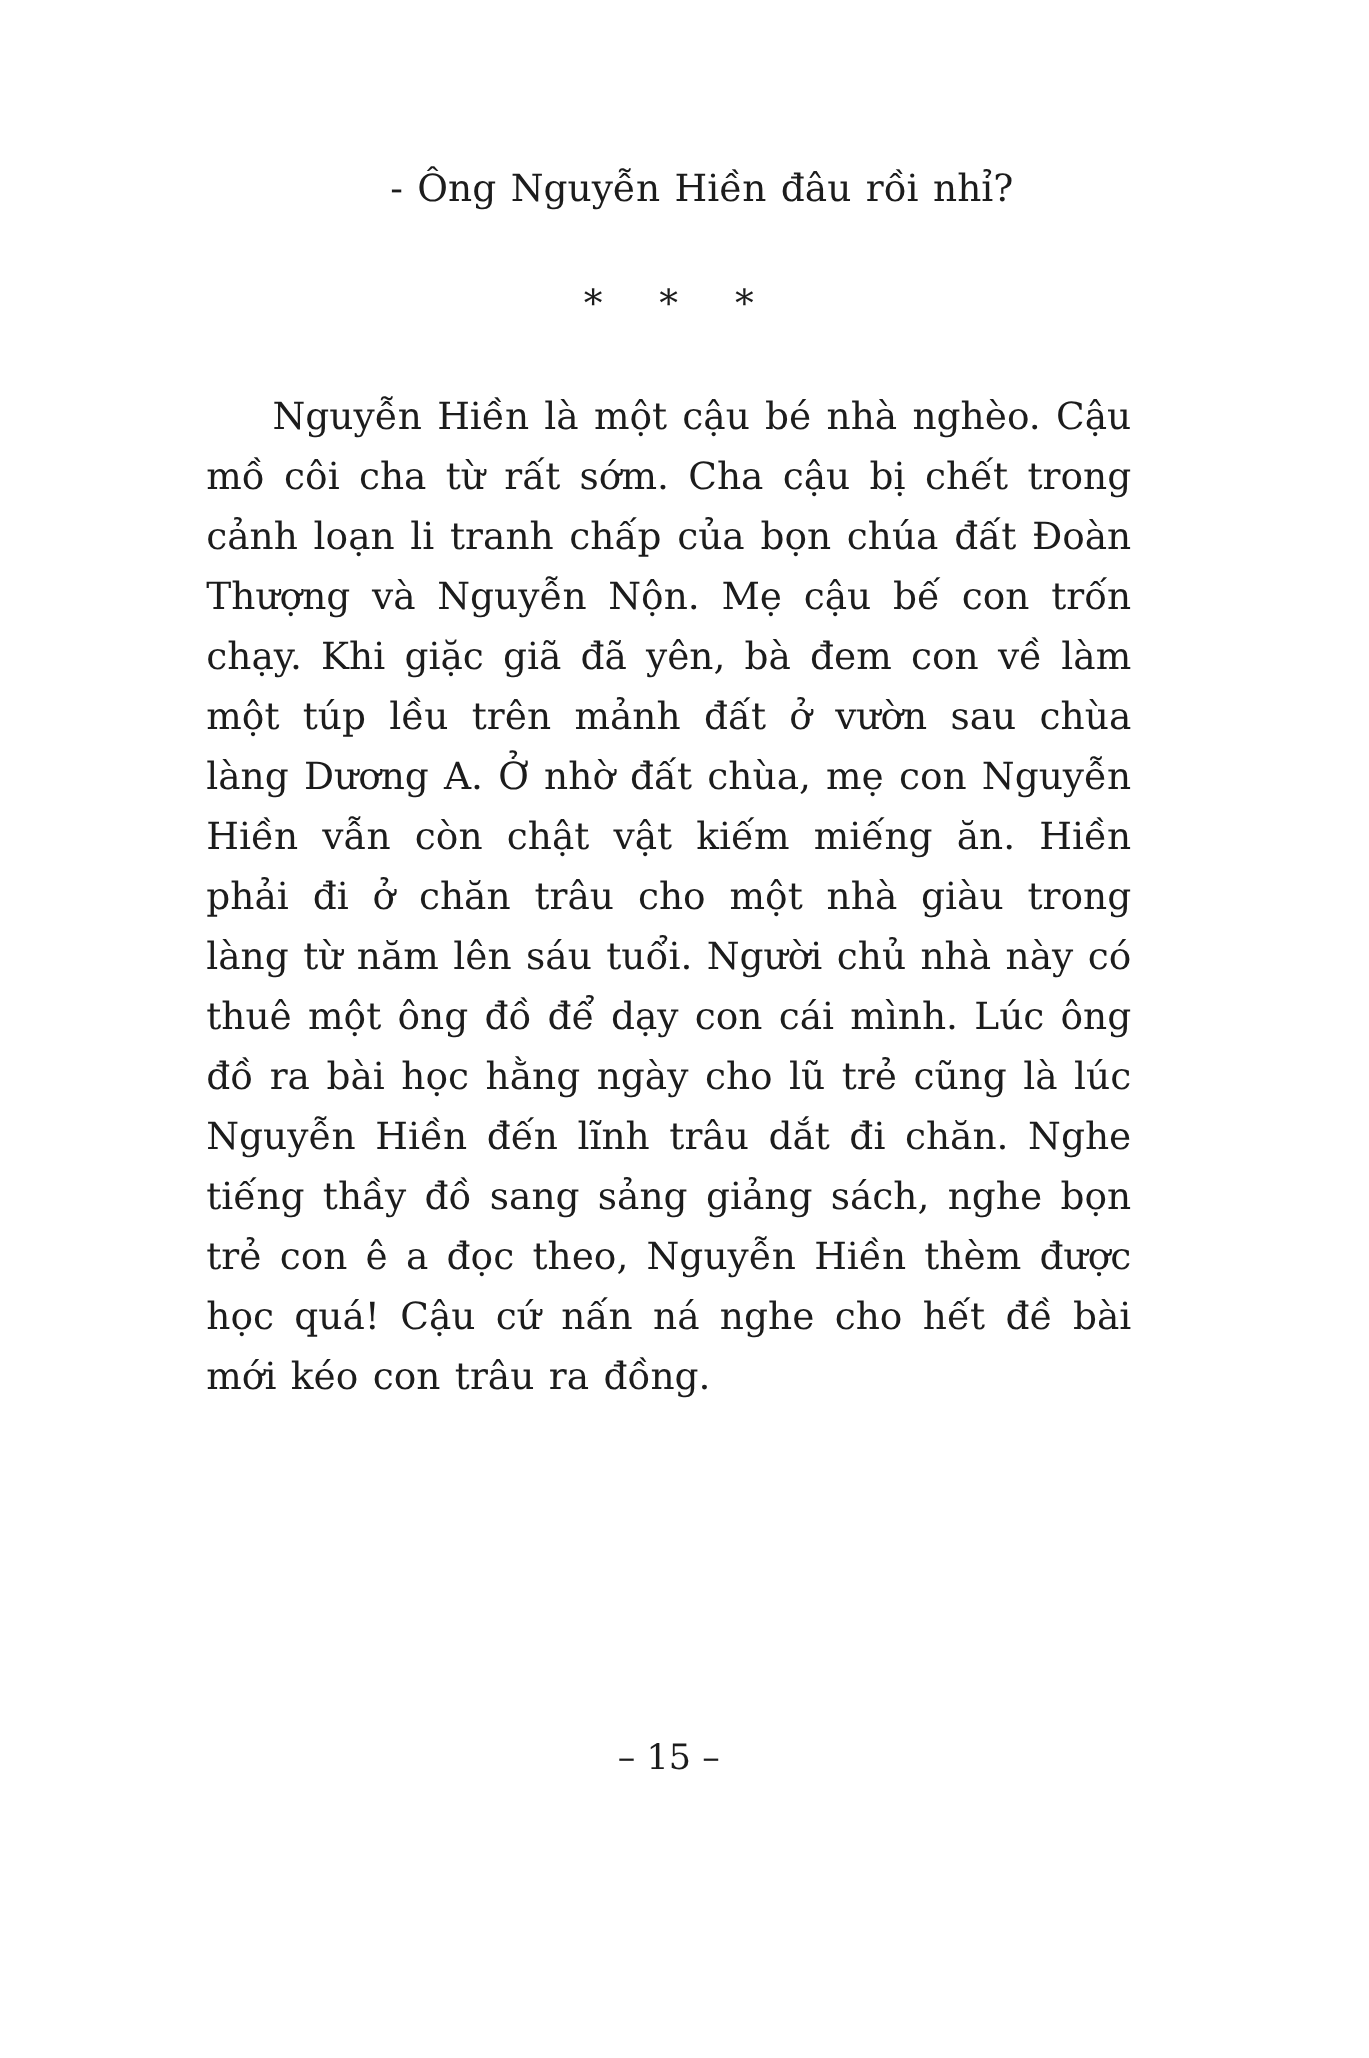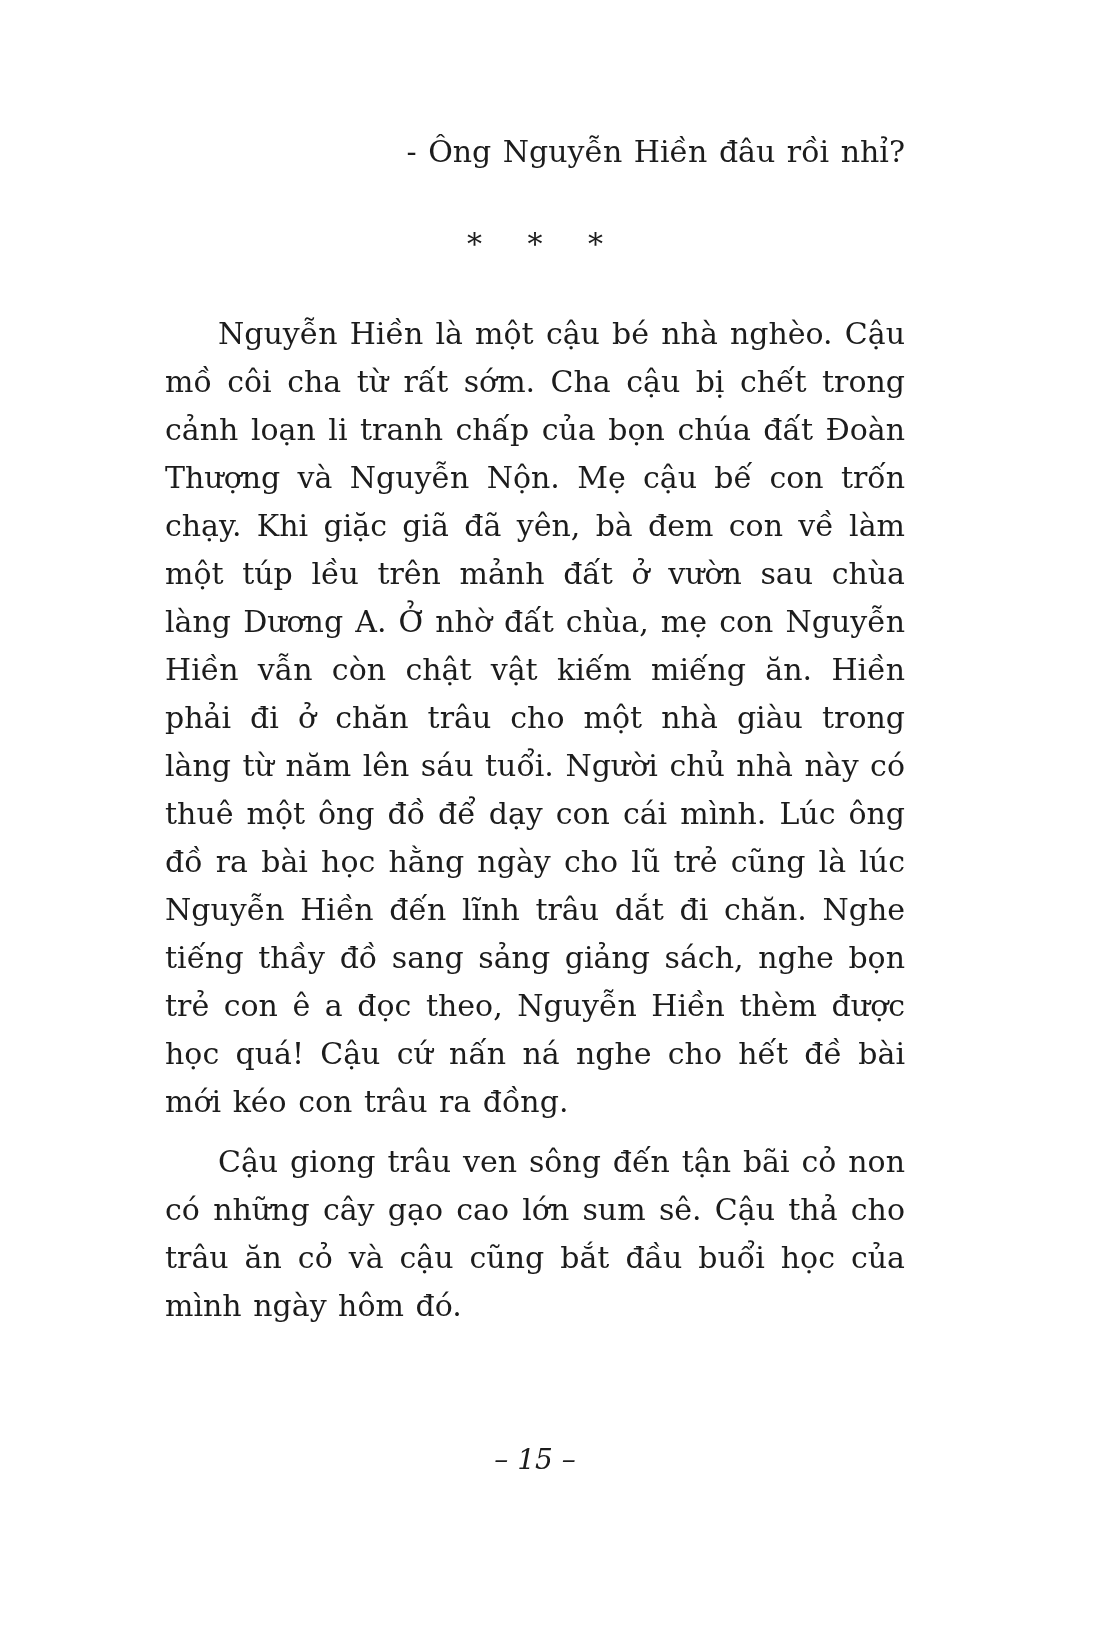--- a/index.html
+++ b/index.html
@@ -21,52 +21,50 @@
   }
   .para {
     font-size: 30px;
     line-height: 48px;
     text-align: justify;
     text-indent: 53px;
     margin: 0 0 12px 0;
     word-spacing: 2px;
   }
   .para.dialogue {
-    text-align: right;
+    text-align: center;
   }
   .separator {
     text-align: center;
     font-size: 30px;
     line-height: 48px;
     margin: 44px 0 42px 0;
     word-spacing: 36px;
     text-indent: 0;
     color: #1c1c1c;
   }
   .page-number {
     position: absolute;
     left: 165px;
     right: 190px;
-    top: 1442px;
+    top: 1388px;
     text-align: center;
     font-size: 28px;
     line-height: 36px;
     color: #1c1c1c;
-    font-style: italic;
   }
 </style>
 </head>
 <body>
 
 <div class="page">
 
   <p class="para dialogue">- Ông Nguyễn Hiền đâu rồi nhỉ?</p>
 
 
   <p class="separator">* * *</p>
 
   <p class="para">Nguyễn Hiền là một cậu bé nhà nghèo. Cậu mồ côi cha từ rất sớm. Cha cậu bị chết trong cảnh loạn li tranh chấp của bọn chúa đất Đoàn Thượng và Nguyễn Nộn. Mẹ cậu bế con trốn chạy. Khi giặc giã đã yên, bà đem con về làm một túp lều trên mảnh đất ở vườn sau chùa làng Dương A. Ở nhờ đất chùa, mẹ con Nguyễn Hiền vẫn còn chật vật kiếm miếng ăn. Hiền phải đi ở chăn trâu cho một nhà giàu trong làng từ năm lên sáu tuổi. Người chủ nhà này có thuê một ông đồ để dạy con cái mình. Lúc ông đồ ra bài học hằng ngày cho lũ trẻ cũng là lúc Nguyễn Hiền đến lĩnh trâu dắt đi chăn. Nghe tiếng thầy đồ sang sảng giảng sách, nghe bọn trẻ con ê a đọc theo, Nguyễn Hiền thèm được học quá! Cậu cứ nấn ná nghe cho hết đề bài mới kéo con trâu ra đồng.</p>
 
-  <p class="para">Cậu giong trâu ven sông đến tận bãi cỏ non có những cây gạo cao lớn sum sê. Cậu thả cho trâu ăn cỏ và cậu cũng bắt đầu buổi học của mình ngày hôm đó.</p>
 
   <div class="page-number">– 15 –</div>
 
 </div>
 
 </body></html>

